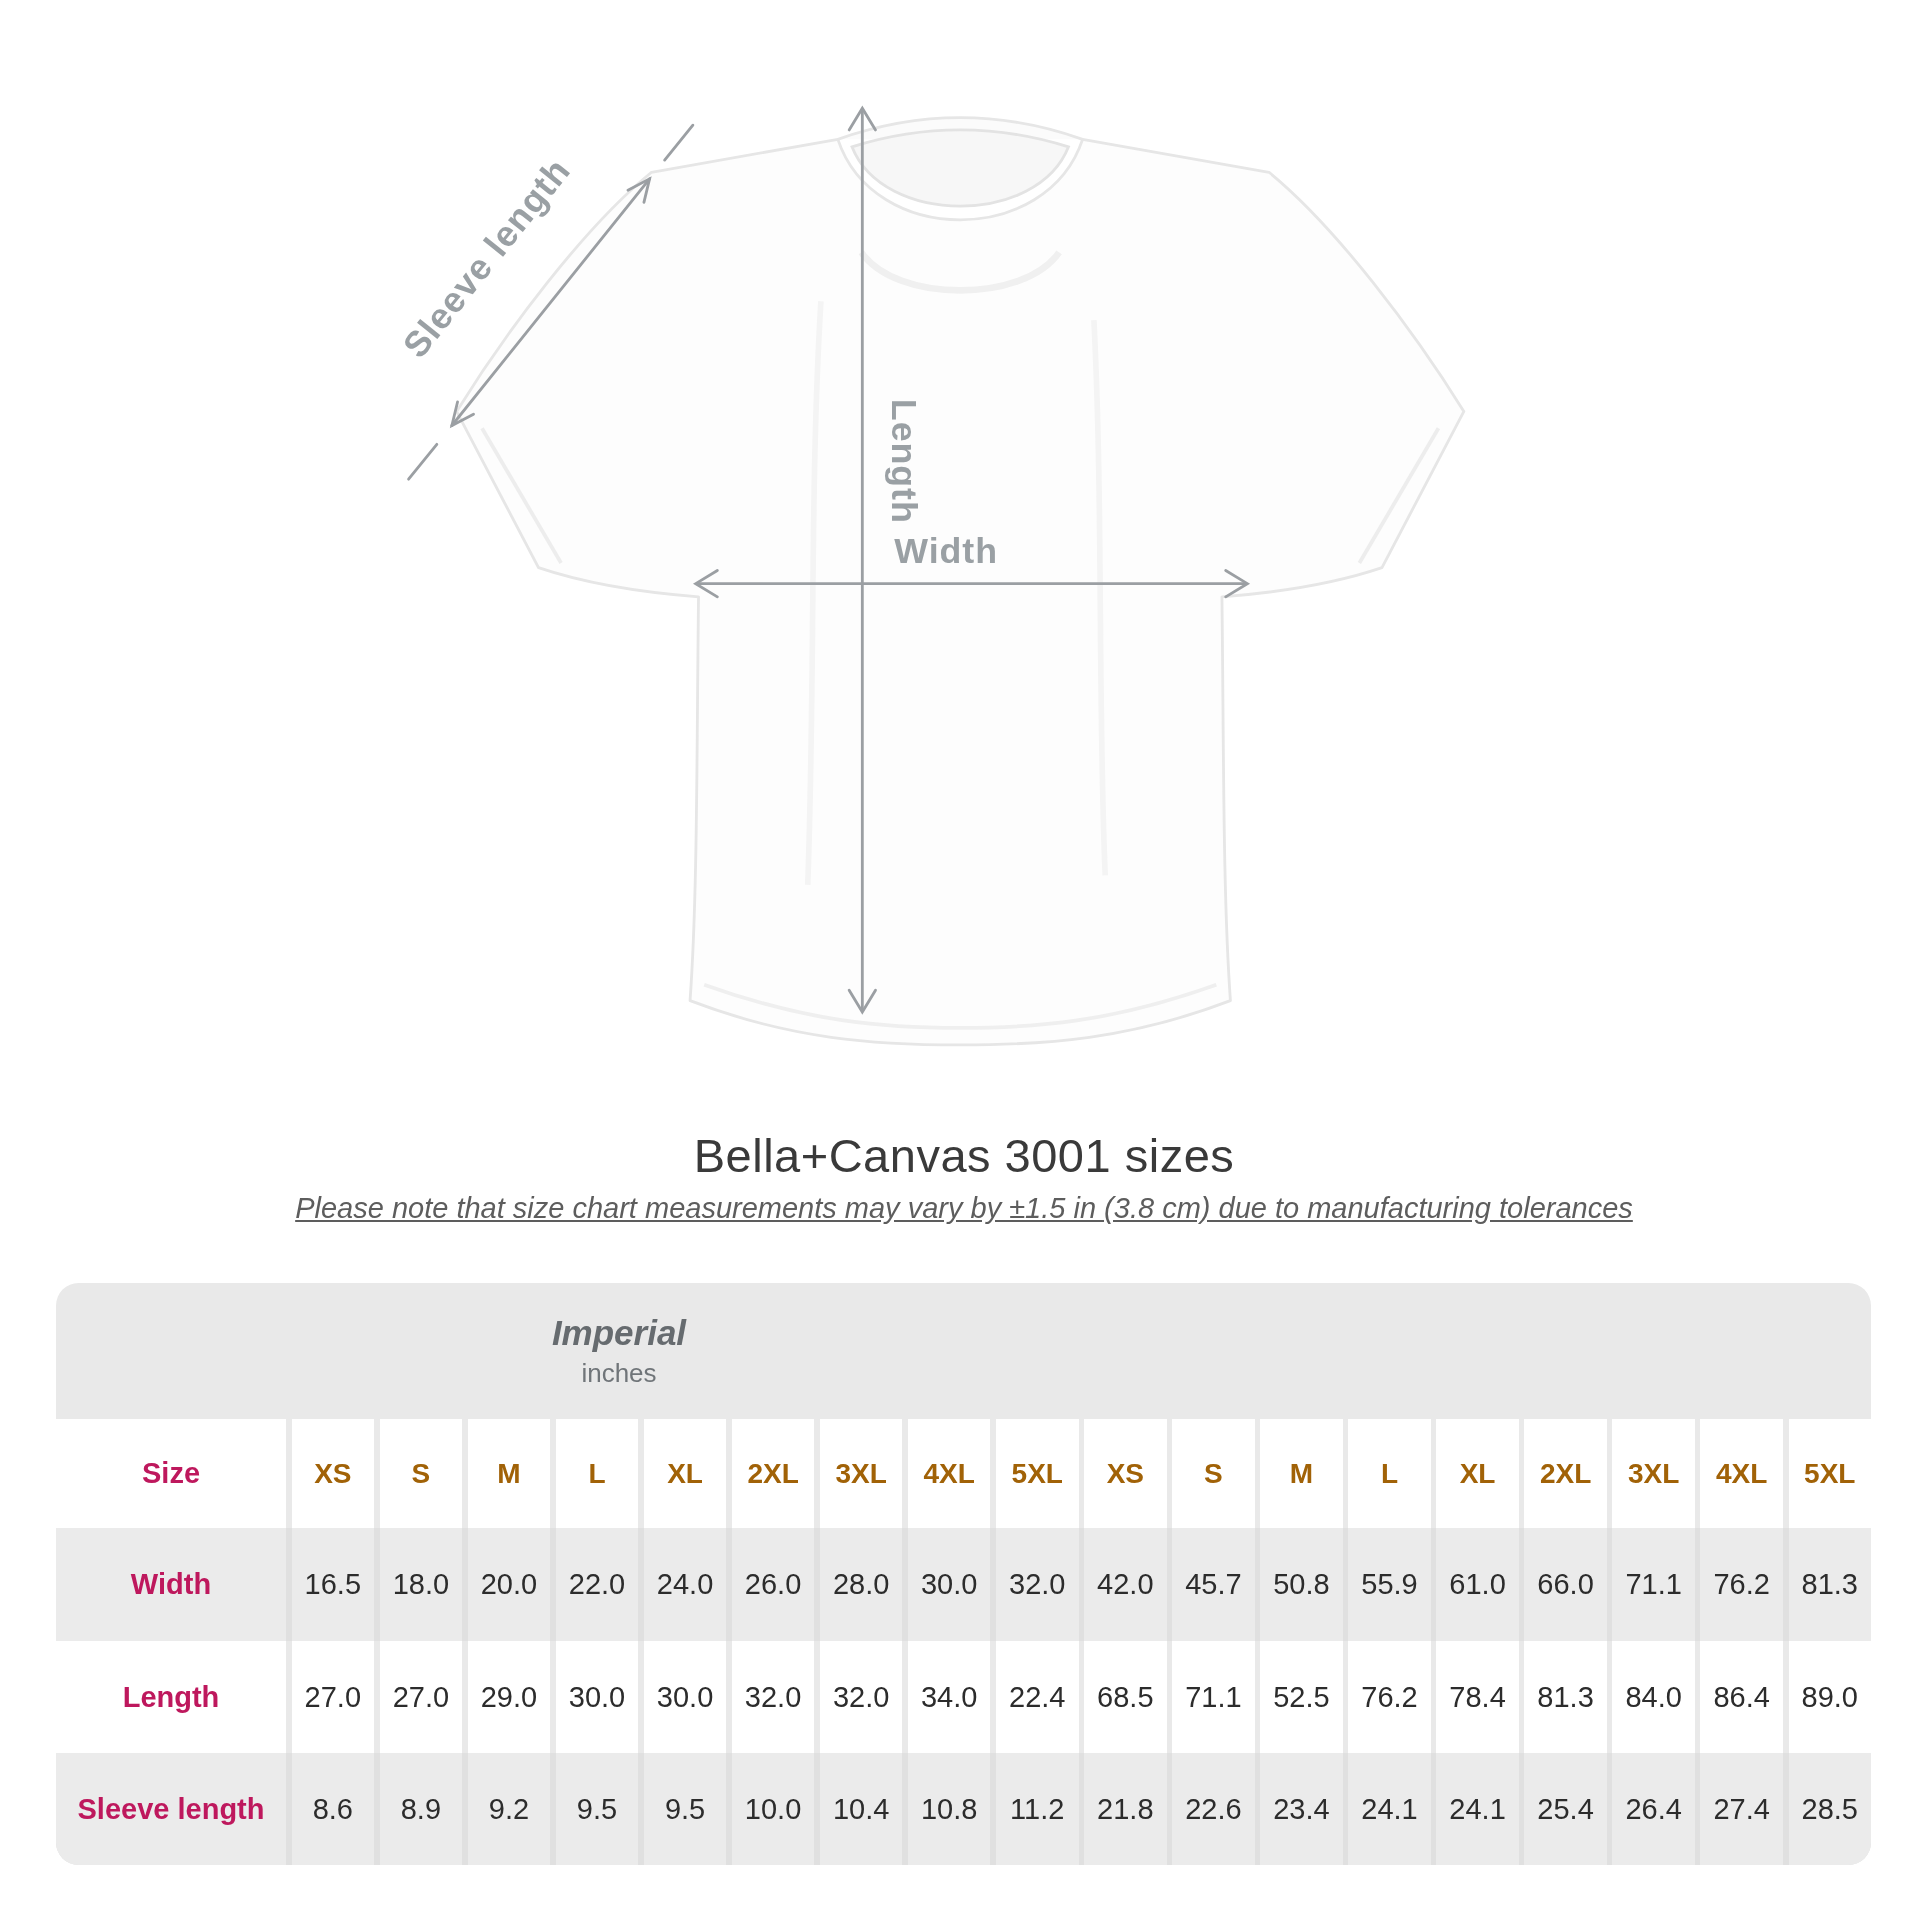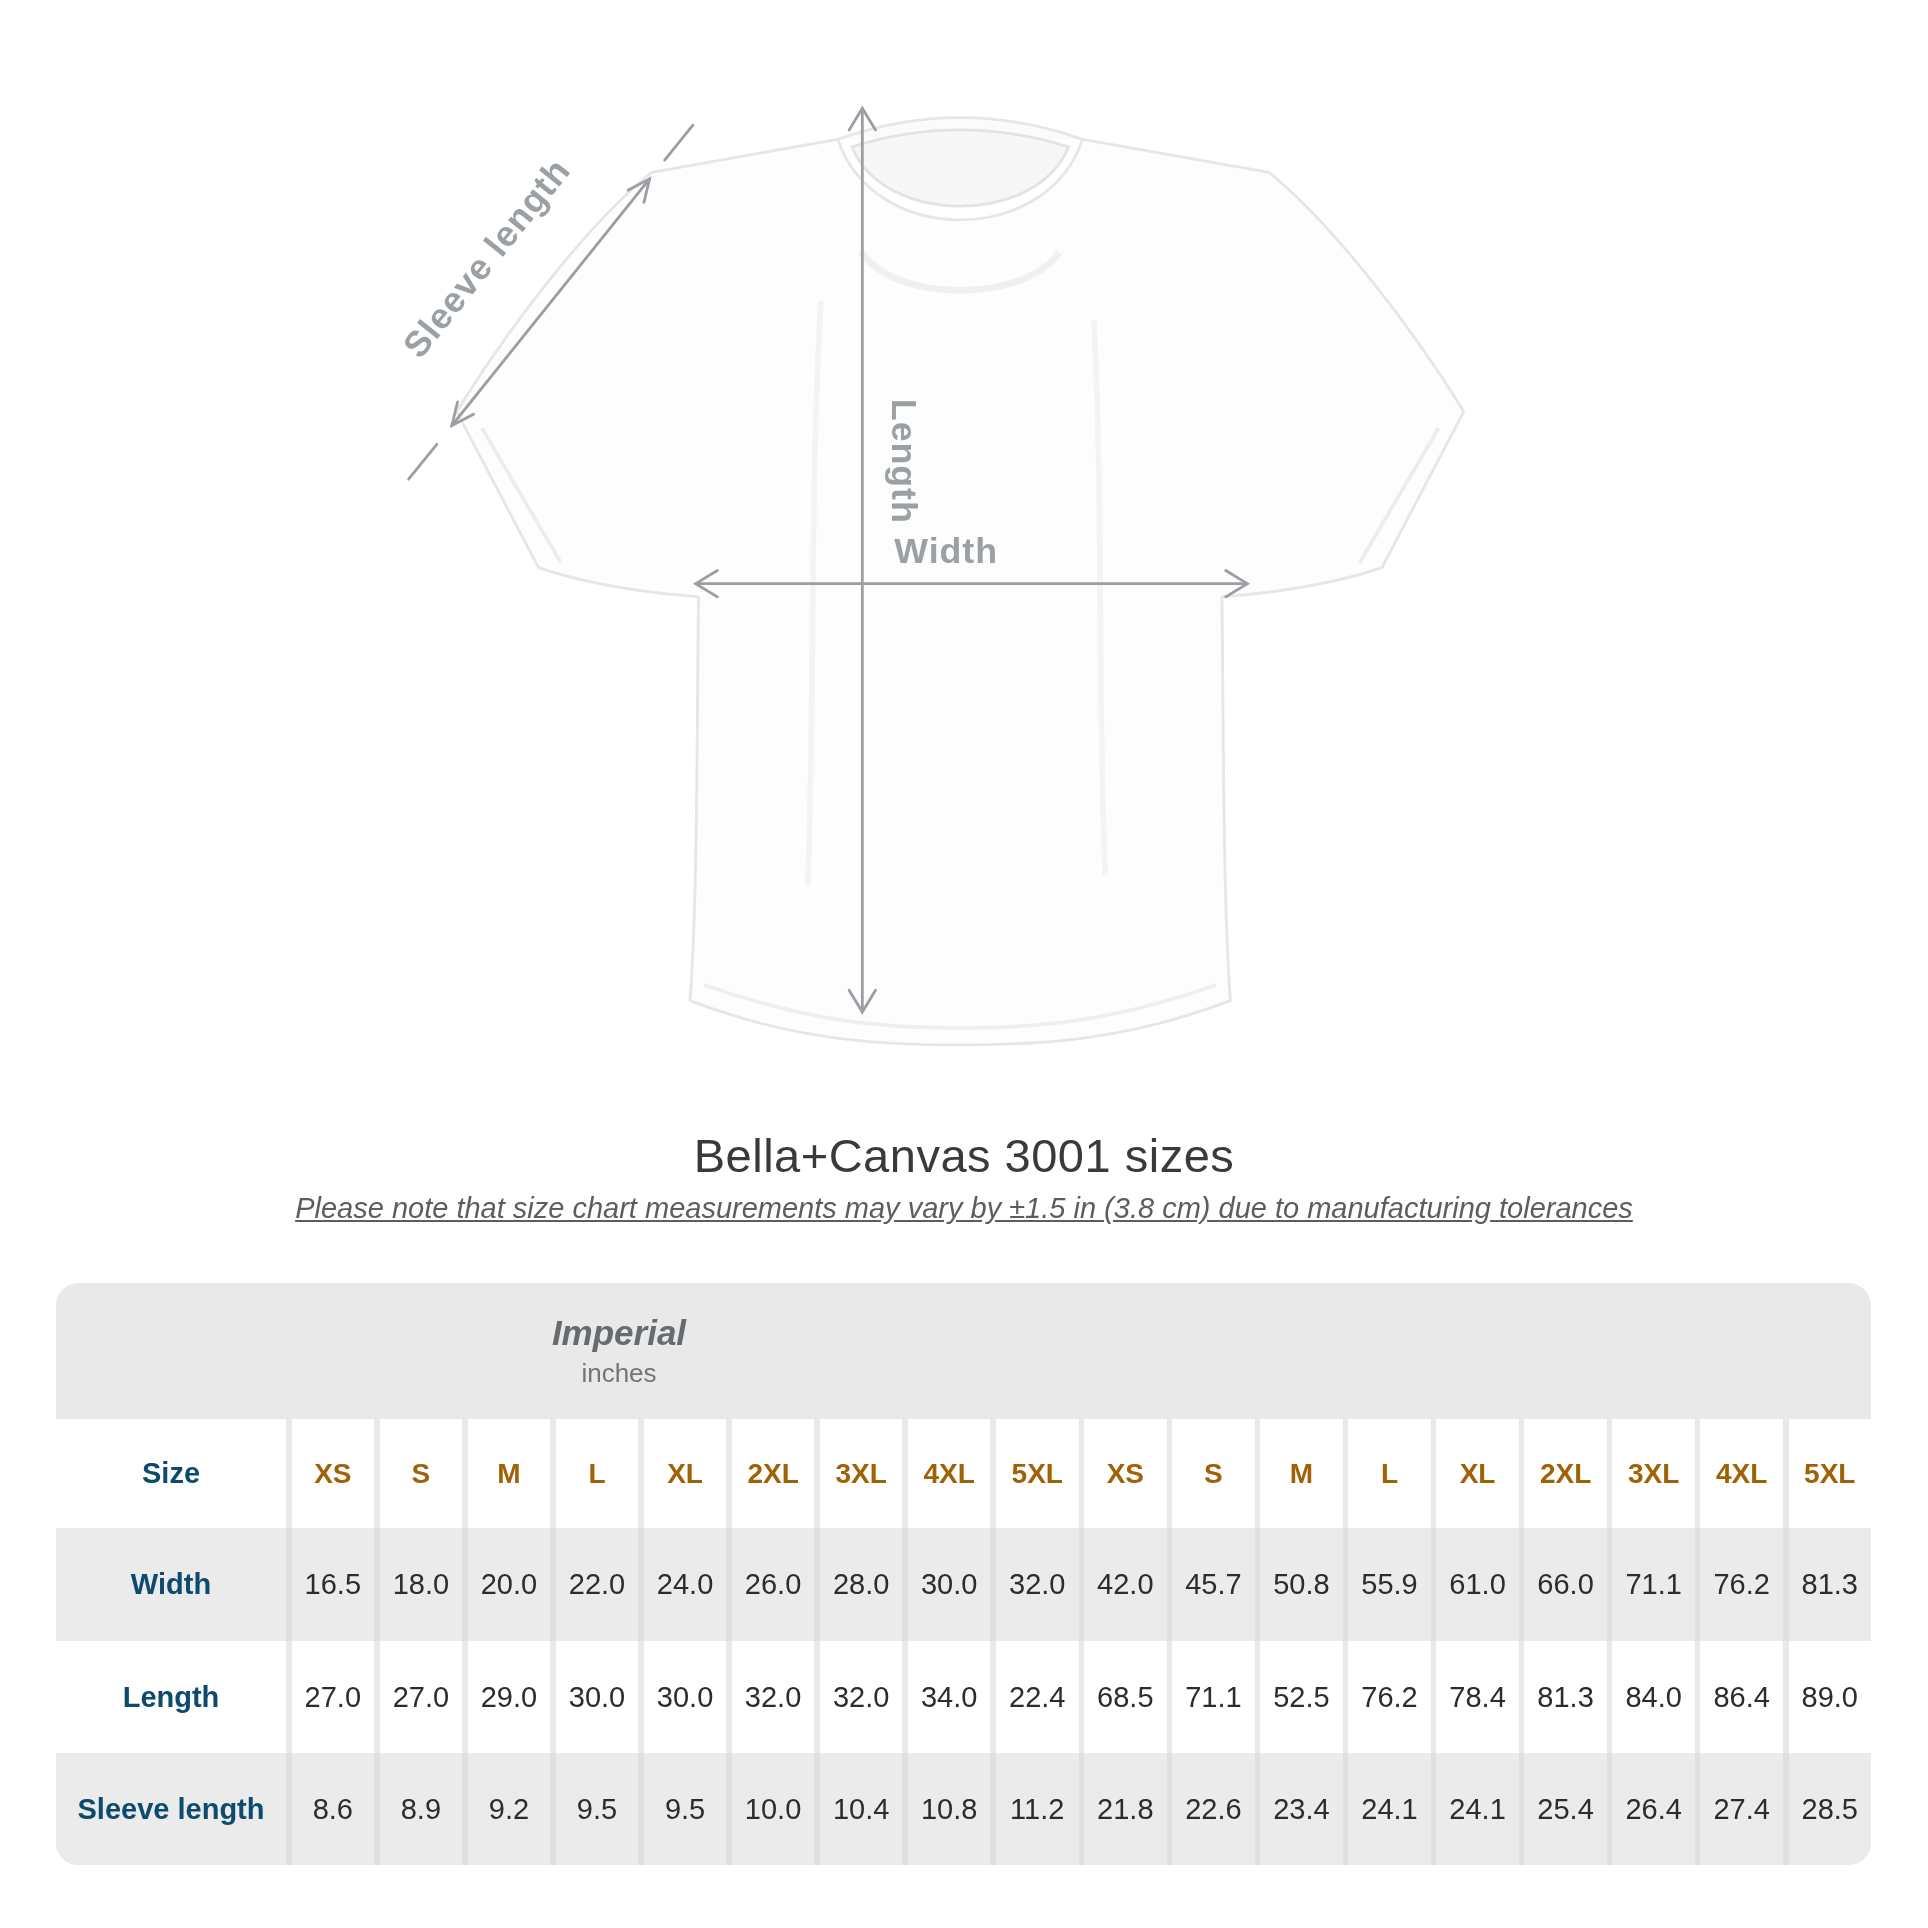--- a/index.html
+++ b/index.html
@@ -46,21 +46,21 @@
   .trow.light .cell{background:#ffffff;}
   .trow.dark{background:#e0e0e0;}
   .trow.dark .cell{background:#ebebeb;}
   #row-sizes{height:109px;}
   #row-width{height:113px;}
   #row-length{height:112px;}
   #row-sleeve{height:112px;}
   .cell{
     display:flex;align-items:center;justify-content:center;
   }
-  .cell.rowlabel{font-size:29px;font-weight:700;color:#0c4a6e;}
+  .cell.rowlabel{font-size:29px;font-weight:700;color:#be185d;}
   .cell.sizehead{font-size:28px;font-weight:700;color:#a16207;}
   .cell.value{font-size:29px;color:#2c2c2c;text-align:right;}
 
   svg text{font-family:"Liberation Sans","DejaVu Sans",sans-serif;}
 </style>
 </head>
 <body>
 
 <div id="diagram" class="abs">
   <svg width="1928" height="1092" viewBox="0 0 2048 1160">

